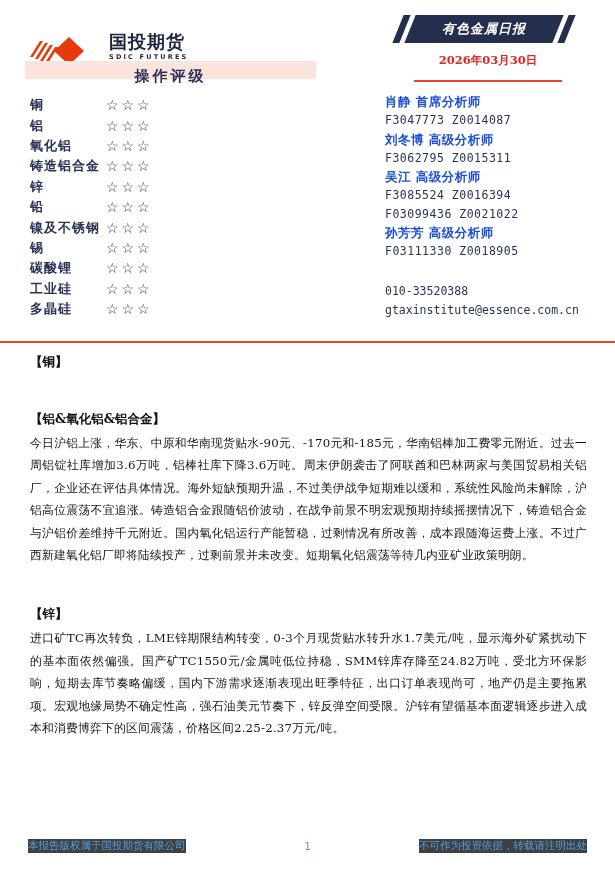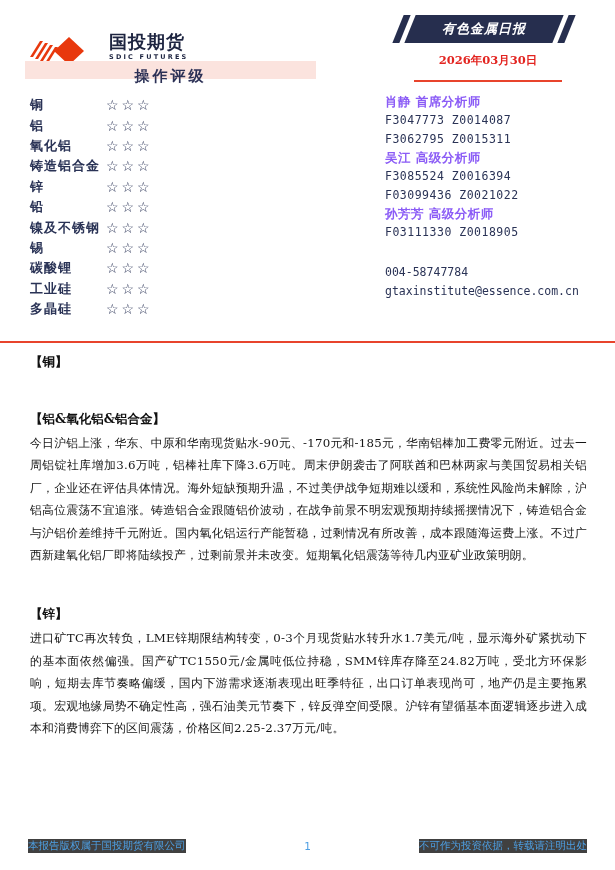--- a/index.html
+++ b/index.html
@@ -58,21 +58,21 @@
   .rating-label {
     font-family:"DejaVu Serif", serif; font-weight:bold; font-size:13px;
     color:#2a3356; min-width:76px; letter-spacing:1px; white-space:nowrap;
   }
   .rating-stars { font-size:14px; color:#2a3356; letter-spacing:3px; white-space:nowrap; }
 
   
   .analysts { position:absolute; left:385px; top:92px; width:228px; }
   .analyst-name {
     font-family:"DejaVu Serif", serif; font-weight:bold; font-size:12.5px;
-    color:#8b5cf6; line-height:19px; letter-spacing:0.5px; white-space:nowrap;
+    color:#1d4ed8; line-height:19px; letter-spacing:0.5px; white-space:nowrap;
   }
   .analyst-ids {
     font-family:"DejaVu Sans Mono", monospace; font-size:11.5px;
     color:#2a3356; line-height:18.5px; letter-spacing:0.5px; white-space:nowrap;
   }
   .contact { margin-top:21px; }
   .contact div {
     font-family:"DejaVu Sans Mono", monospace; font-size:11.5px;
     color:#2a3356; line-height:19.5px; white-space:nowrap;
   }
@@ -184,35 +184,36 @@
       <span class="rating-stars">☆☆☆</span>
     </div>
   </div>
 
   <div class="analysts">
     <div>
       <div class="analyst-name">肖静 首席分析师</div>
       <div class="analyst-ids">F3047773 Z0014087</div>
     </div>
     <div>
+      <div class="analyst-name">刘冬博 高级分析师</div>
       <div class="analyst-ids">F3062795 Z0015311</div>
     </div>
     <div>
       <div class="analyst-name">吴江 高级分析师</div>
       <div class="analyst-ids">F3085524 Z0016394</div>
     </div>
     <div>
       <div class="analyst-ids">F03099436 Z0021022</div>
     </div>
     <div>
       <div class="analyst-name">孙芳芳 高级分析师</div>
       <div class="analyst-ids">F03111330 Z0018905</div>
     </div>
     <div class="contact">
-      <div>004-58747784</div>
+      <div>010-33520388</div>
       <div>gtaxinstitute@essence.com.cn</div>
     </div>
   </div>
 
   <div class="rule"></div>
 
   <div class="content">
     <div class="section">
       <div class="section-heading">【铜】</div>
     </div>

